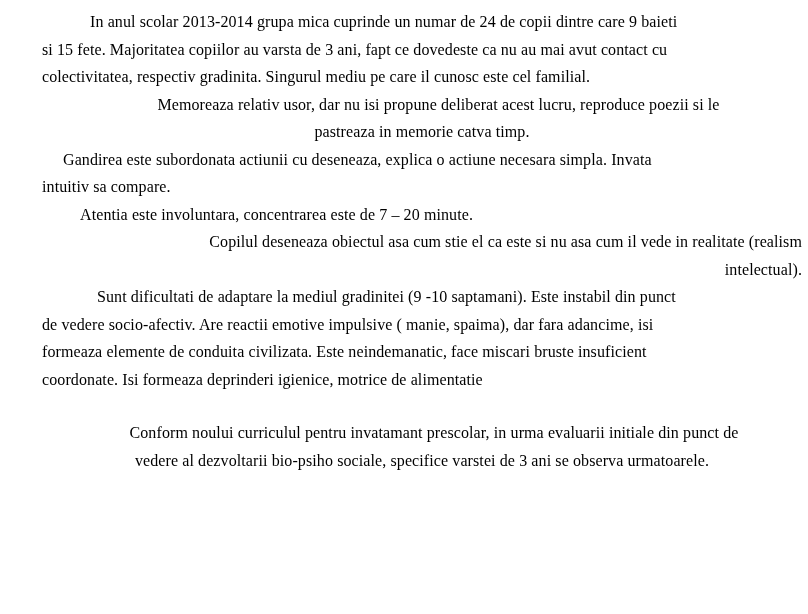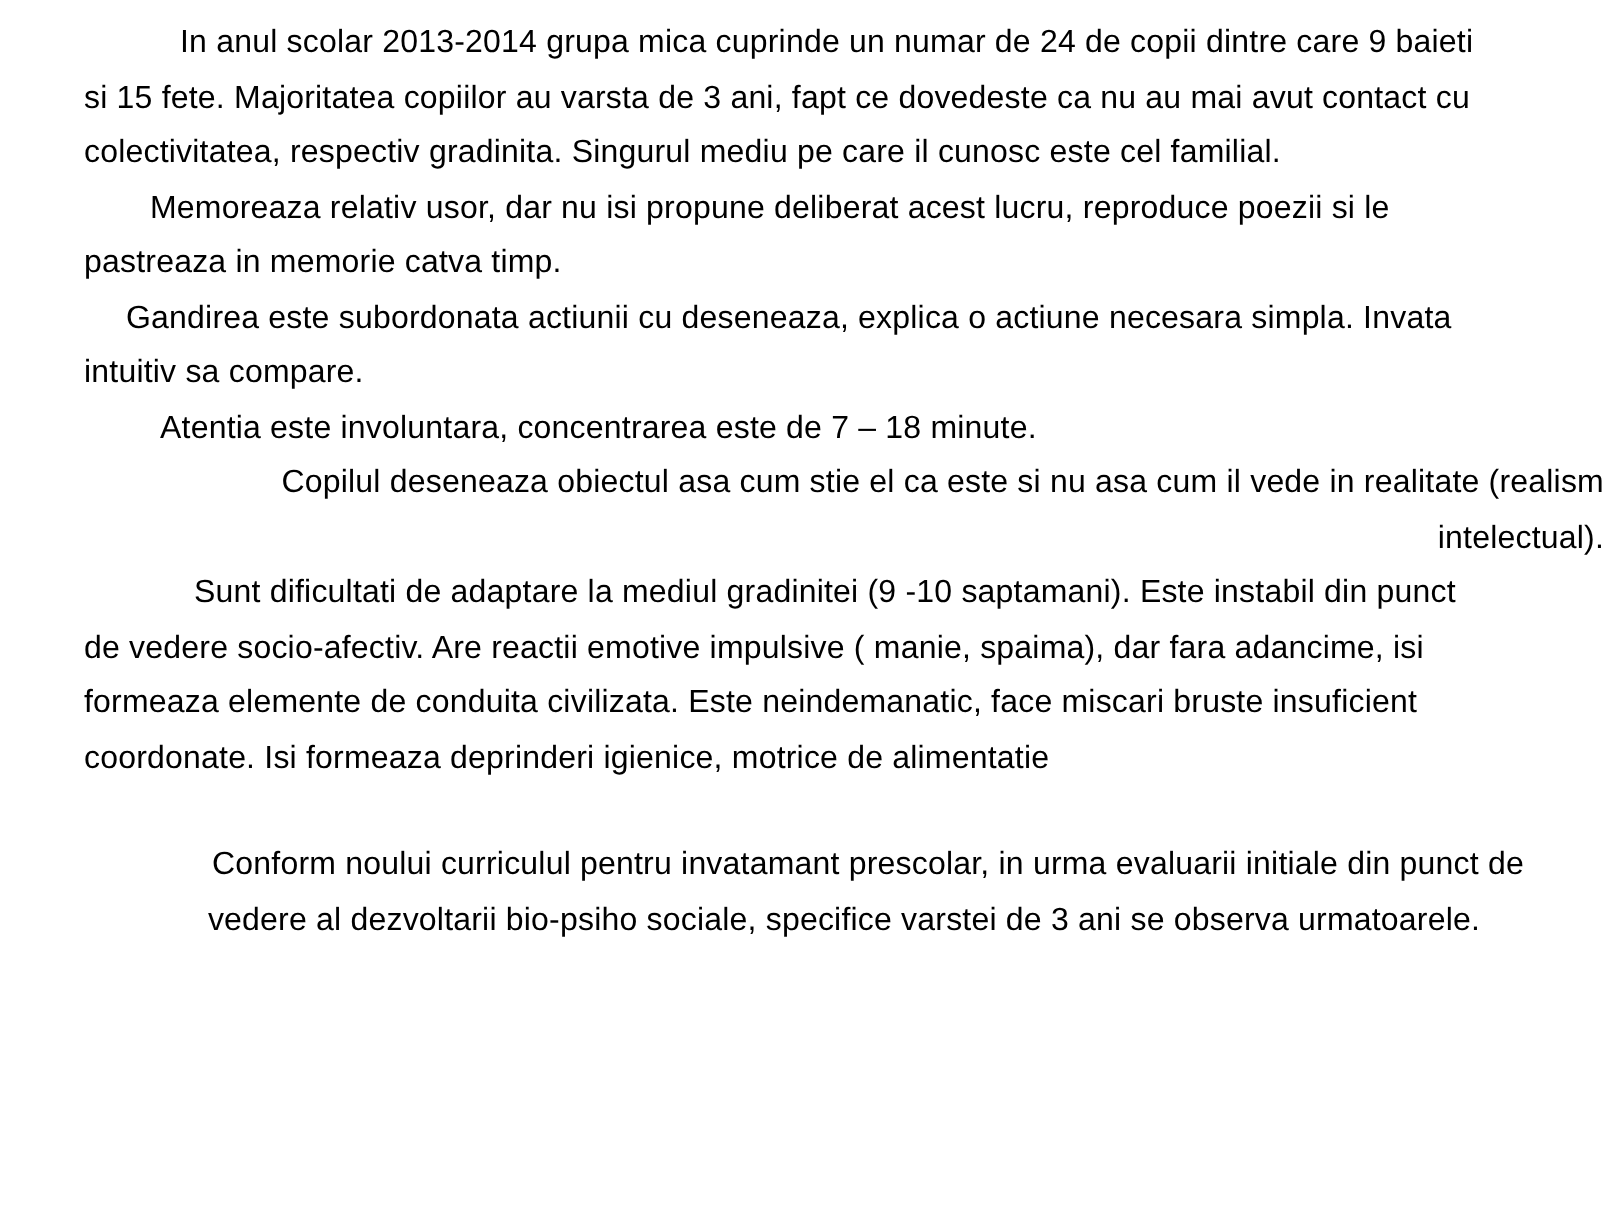--- a/index.html
+++ b/index.html
@@ -20,43 +20,44 @@
     width: 760px;
     font-family: "Liberation Sans", "DejaVu Sans", sans-serif;
     font-size: 16px;
     line-height: 27.5px;
     color: #000000;
     letter-spacing: 0.1px;
   }
   .page p {
     margin: 0;
     white-space: pre;       
+    font-family: Liberation Serif, serif;
   }
   .ind-48 { text-indent: 48px; }
   .ind-55 { text-indent: 55px; }
-  .ind-33 { text-indent: 33px; }
+  .ind-33 { text-indent: 33px; text-align: center; }
   .ind-21 { text-indent: 21px; }
   .ind-31 { text-indent: 31px; }
   .ind-38 { text-indent: 38px; }
   .ind-43 { text-indent: 43px; text-align: right; }
   .ind-24 { text-indent: 24px; text-align: center; }
   .gap-before { margin-top: 26px !important; }
 </style>
 </head>
 <body>
 
 <main class="page">
   <p class="ind-48">In anul scolar 2013-2014 grupa mica cuprinde un numar de 24 de copii dintre care 9 baieti
 si 15 fete. Majoritatea copiilor au varsta de 3 ani, fapt ce dovedeste ca nu au mai avut contact cu
 colectivitatea, respectiv gradinita. Singurul mediu pe care il cunosc este cel familial.</p>
   <p class="ind-33">Memoreaza relativ usor, dar nu isi propune deliberat acest lucru, reproduce poezii si le
 pastreaza in memorie catva timp.</p>
   <p class="ind-21">Gandirea este subordonata actiunii cu deseneaza, explica o actiune necesara simpla. Invata
 intuitiv sa compare.</p>
-  <p class="ind-38">Atentia este involuntara, concentrarea este de 7 – 18 minute.</p>
+  <p class="ind-38">Atentia este involuntara, concentrarea este de 7 – 20 minute.</p>
   <p class="ind-43">Copilul deseneaza obiectul asa cum stie el ca este si nu asa cum il vede in realitate (realism
 intelectual).</p>
   <p class="ind-55">Sunt dificultati de adaptare la mediul gradinitei (9 -10 saptamani). Este instabil din punct
 de vedere socio-afectiv. Are reactii emotive impulsive ( manie, spaima), dar fara adancime, isi
 formeaza elemente de conduita civilizata. Este neindemanatic, face miscari bruste insuficient
 coordonate. Isi formeaza deprinderi igienice, motrice de alimentatie</p>
   <p class="ind-24 gap-before">Conform noului curriculul pentru invatamant prescolar, in urma evaluarii initiale din punct de
 vedere al dezvoltarii bio-psiho sociale, specifice varstei de 3 ani se observa urmatoarele.</p>
 </main>
 

